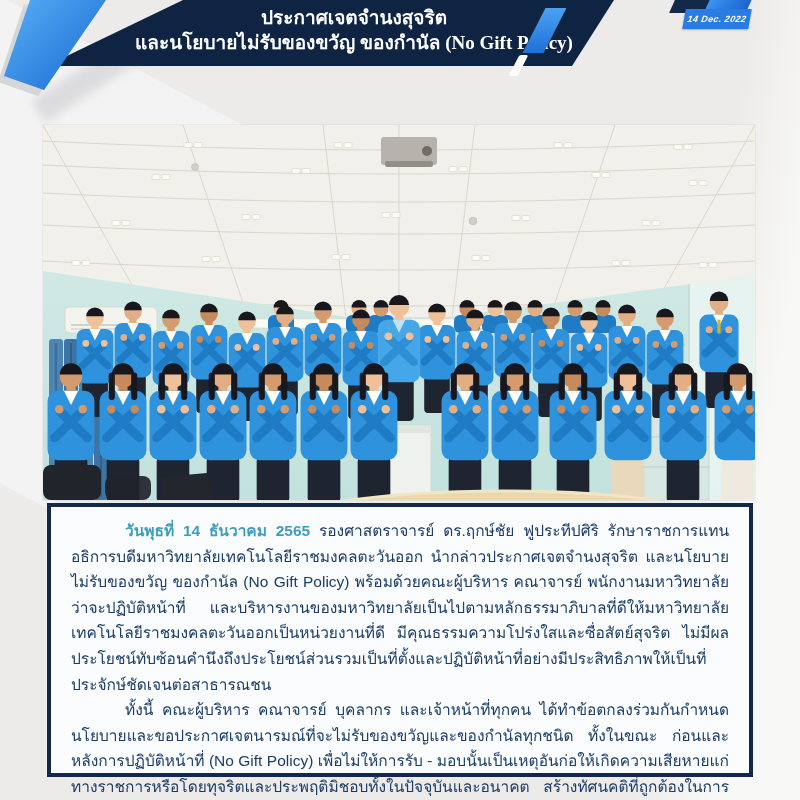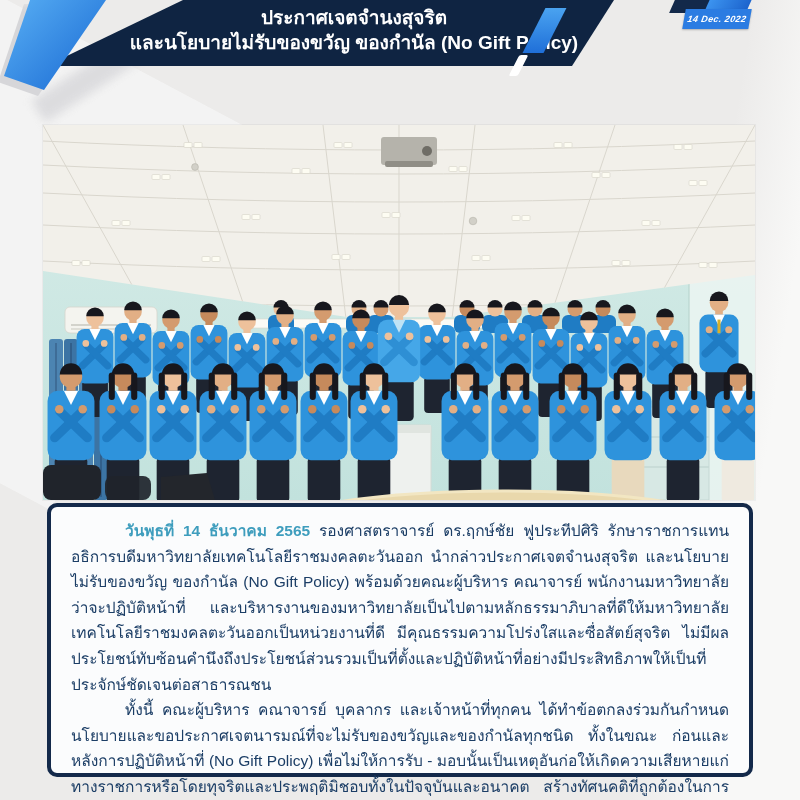--- a/index.html
+++ b/index.html
@@ -19,21 +19,21 @@
   .stripe-shadow{position:absolute;left:-6px;top:4px;width:130px;height:104px;
     clip-path:polygon(30px 0,106px 0,44px 92px,4px 78px);
     background:#d6d6d9;filter:blur(3px);}
   .blue-stripe{position:absolute;left:0;top:0;width:130px;height:100px;
     clip-path:polygon(30px 0,106px 0,44px 90px,4px 76px);
     background:linear-gradient(135deg,#5ab1f5 0%,#1767d2 85%);}
   .banner{position:absolute;left:0;top:0;width:660px;height:80px;
     clip-path:polygon(183px 0,614px 0,572px 66px,46px 66px);
     background:#0f2442;}
   .banner-title{position:absolute;left:118px;top:5px;width:472px;text-align:center;
-    color:#ffffff;font-weight:bold;font-size:19px;line-height:25px;}
+    color:#ffffff;font-weight:bold;font-size:19px;line-height:25px;font-family:Liberation Serif, serif;}
   .slash-blue{position:absolute;left:534px;top:8px;width:21px;height:45px;
     background:linear-gradient(#4aa3f0,#1f6fd8);transform:skewX(-27deg);}
   .slash-white{position:absolute;left:514px;top:55px;width:9px;height:21px;
     background:#ffffff;border-radius:2px;transform:skewX(-27deg);}
 
   
   .logo-a{position:absolute;left:672px;top:0;width:40px;height:13px;background:#13294a;
     transform:skewX(-24deg);}
   .logo-b{position:absolute;left:706px;top:0;width:42px;height:16px;
     background:linear-gradient(100deg,#3c94f0,#1b62cc);transform:skewX(-24deg);
@@ -42,21 +42,21 @@
     background:#2b7ce2;transform:skewX(-10deg);display:flex;align-items:center;
     justify-content:center;color:#ffffff;font-size:9px;font-weight:bold;
     font-style:italic;letter-spacing:.4px;box-shadow:0 1px 2px rgba(0,0,0,.25);}
 
   
   .photo{position:absolute;left:43px;top:125px;width:712px;height:375px;overflow:hidden;
     background:#cfe8e4;box-shadow:0 0 0 1px rgba(0,0,0,.04);}
 
   
   .text-box{position:absolute;left:47px;top:503px;width:706px;height:274px;
-    box-sizing:border-box;background:#fbfcfd;border:4px solid #13294a;border-radius:10px;
+    box-sizing:border-box;background:#fbfcfd;border:4px solid #13294a;border-radius:0;
     padding:11px 20px 8px 20px;}
   .text-box p{margin:0;font-size:15.5px;line-height:25.6px;color:#1c3e66;
     text-indent:54px;text-align:justify;}
   .date-accent{color:#3e9dbd;font-weight:600;}
 </style>
 </head>
 <body>
 
 <div class="canvas">
 

